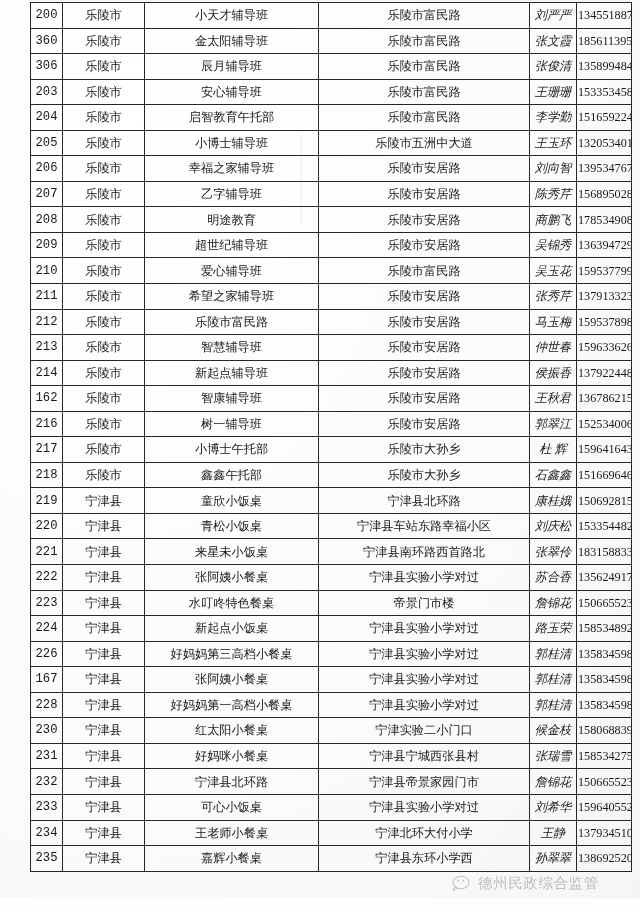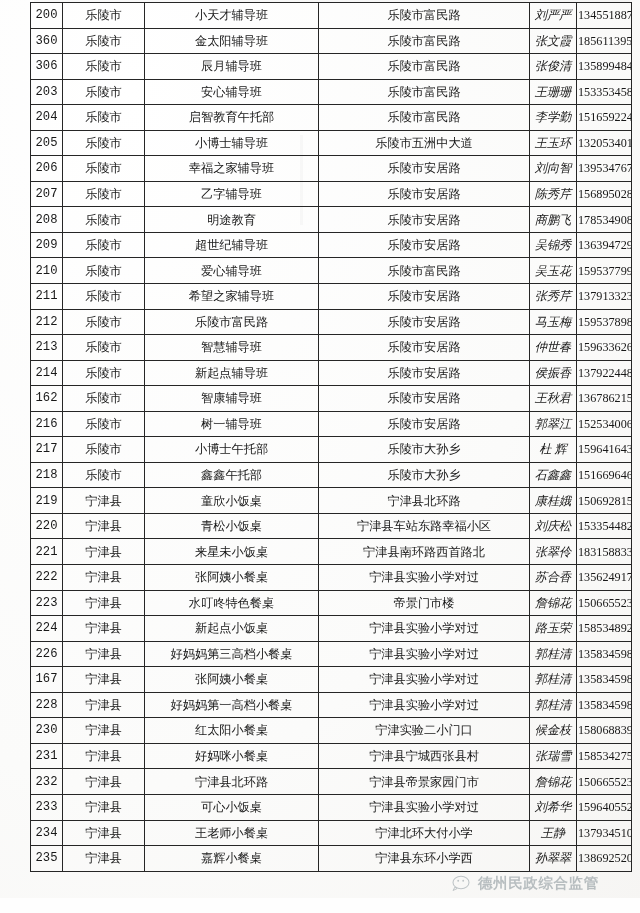--- a/index.html
+++ b/index.html
@@ -109,21 +109,20 @@
     position: absolute;
     left: 452px;
     top: 869px;
     width: 186px;
     height: 28px;
     display: flex;
     align-items: center;
     gap: 4px;
     opacity: 0.40;
     pointer-events: none;
-    font-weight: bold;
   }
   #watermark .wm-logo {
     width: 22px; height: 18px;
     flex: 0 0 auto;
     position: relative;
   }
   #watermark .wm-text {
     font-family: "Liberation Sans", "DejaVu Sans", sans-serif;
     font-size: 14.5px;
     color: #5a6a72;

